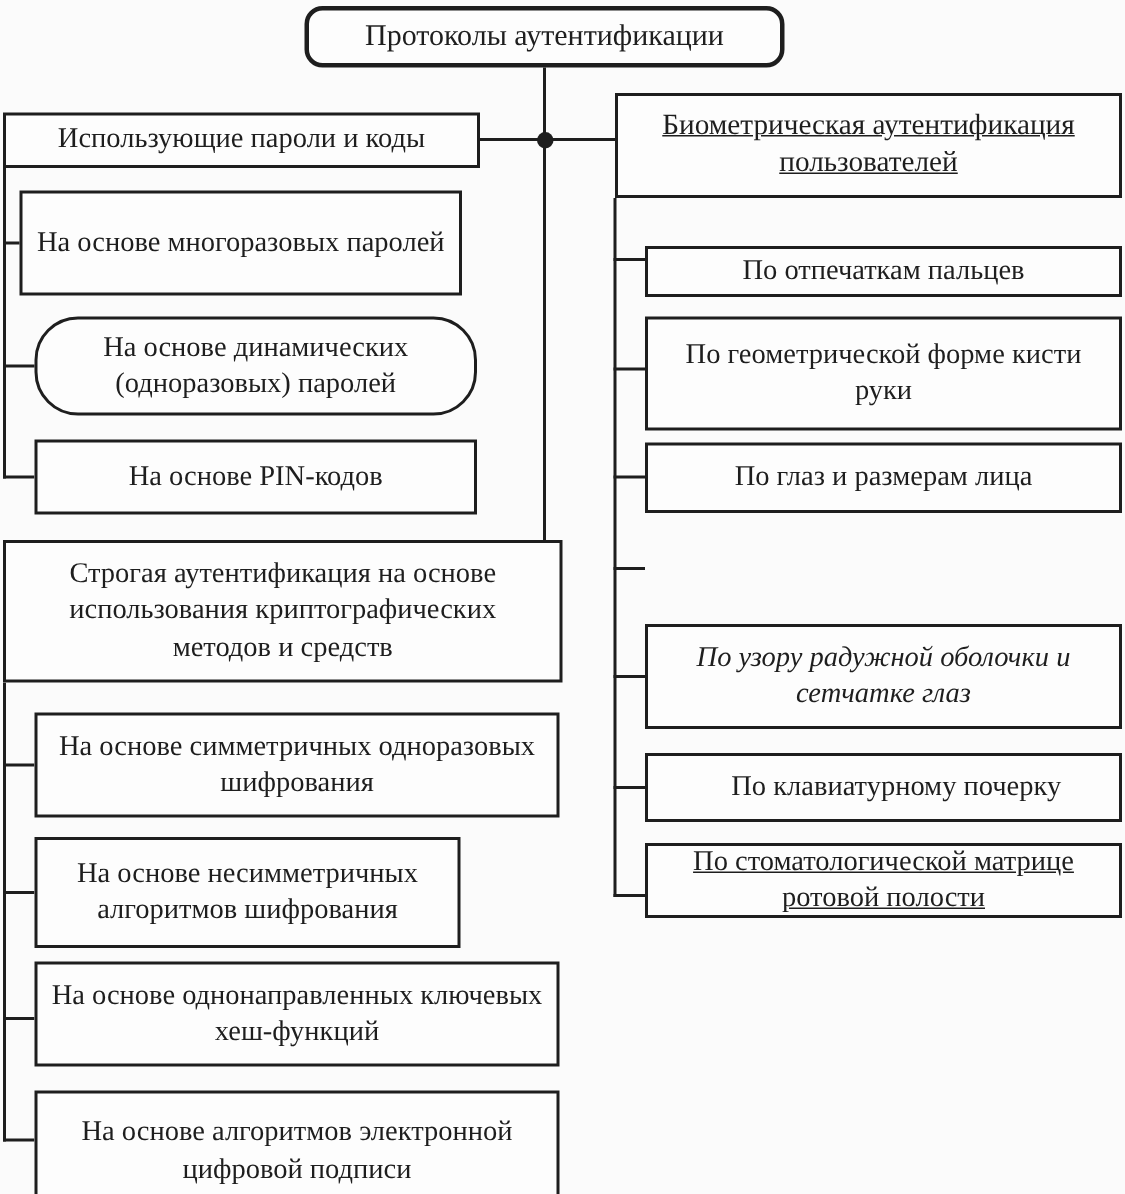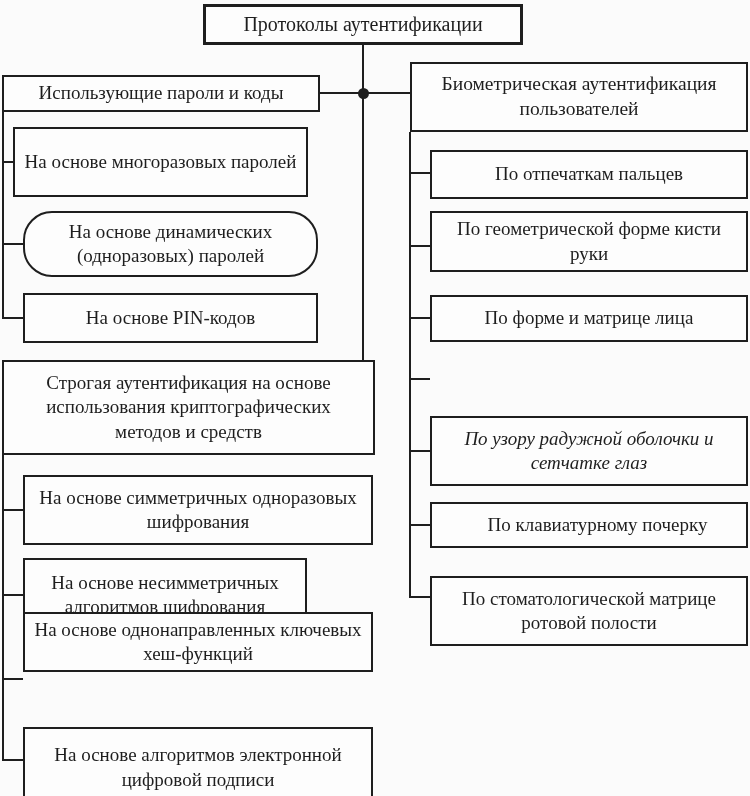--- a/index.html
+++ b/index.html
@@ -26,23 +26,25 @@
     justify-content: center;
     text-align: center;
     font-size: 19px;
     line-height: 1.28;
     padding: 2px 8px;
     z-index: 2;
   }
   .box.root {
     border-width: 3px;
     font-size: 20px;
+    border-radius: 12px;
   }
   .box.header3 {
     font-size: 19.5px;
+    text-decoration: underline;
   }
   .line {
     position: absolute;
     background: #1e1e1e;
     z-index: 1;
   }
   .dot {
     position: absolute;
     width: 11px;
     height: 11px;
@@ -77,34 +79,34 @@
   <div class="box" style="left:2px; top:360px; width:373px; height:95px;">Строгая аутентификация на основе использования криптографических методов и средств</div>
 
   <div class="line" style="left:2px; top:455px; width:2px; height:306px;"></div>
   <div class="line" style="left:2px; top:509px; width:21px; height:2px;"></div>
   <div class="line" style="left:2px; top:594px; width:21px; height:2px;"></div>
   <div class="line" style="left:2px; top:678px; width:21px; height:2px;"></div>
   <div class="line" style="left:2px; top:759px; width:21px; height:2px;"></div>
 
   <div class="box" style="left:23px; top:475px; width:350px; height:70px;">На основе симметричных одноразовых шифрования</div>
   <div class="box" style="left:23px; top:558px; width:284px; height:74px;">На основе несимметричных алгоритмов шифрования</div>
-  <div class="box" style="left:23px; top:612px; width:350px; height:60px;">На основе однонаправленных ключевых хеш-функций</div>
+  <div class="box" style="left:23px; top:641px; width:350px; height:70px;">На основе однонаправленных ключевых хеш-функций</div>
   <div class="box" style="left:23px; top:727px; width:350px; height:81px;">На основе алгоритмов электронной цифровой подписи</div>
 
   <div class="box header3" style="left:410px; top:62px; width:338px; height:70px;">Биометрическая аутентификация пользователей</div>
 
   <div class="line" style="left:409px; top:132px; width:2px; height:466px;"></div>
   <div class="line" style="left:409px; top:172px; width:21px; height:2px;"></div>
   <div class="line" style="left:409px; top:245px; width:21px; height:2px;"></div>
   <div class="line" style="left:409px; top:317px; width:21px; height:2px;"></div>
   <div class="line" style="left:409px; top:378px; width:21px; height:2px;"></div>
   <div class="line" style="left:409px; top:450px; width:21px; height:2px;"></div>
   <div class="line" style="left:409px; top:524px; width:21px; height:2px;"></div>
   <div class="line" style="left:409px; top:596px; width:21px; height:2px;"></div>
 
-  <div class="box" style="left:430px; top:150px; width:318px; height:49px;">По отпечаткам пальцев</div>
-  <div class="box" style="left:430px; top:211px; width:318px; height:61px;">По геометрической форме кисти руки</div>
-  <div class="box" style="left:430px; top:295px; width:318px; height:47px;">По форме и матрице лица</div>
+  <div class="box" style="left:430px; top:164px; width:318px; height:34px;">По отпечаткам пальцев</div>
+  <div class="box" style="left:430px; top:211px; width:318px; height:76px;">По геометрической форме кисти руки</div>
+  <div class="box" style="left:430px; top:295px; width:318px; height:47px;">По глаз и размерам лица</div>
   <div class="box" style="left:430px; top:416px; width:318px; height:70px;font-style:italic;">По узору радужной оболочки и сетчатке глаз</div>
   <div class="box" style="left:430px; top:502px; width:318px; height:46px;padding-left:25px;">По клавиатурному почерку</div>
-  <div class="box" style="left:430px; top:576px; width:318px; height:70px;">По стоматологической матрице ротовой полости</div>
+  <div class="box" style="left:430px; top:562px; width:318px; height:50px;text-decoration:underline;">По стоматологической матрице ротовой полости</div>
 
 </div>
 
 </body></html>

